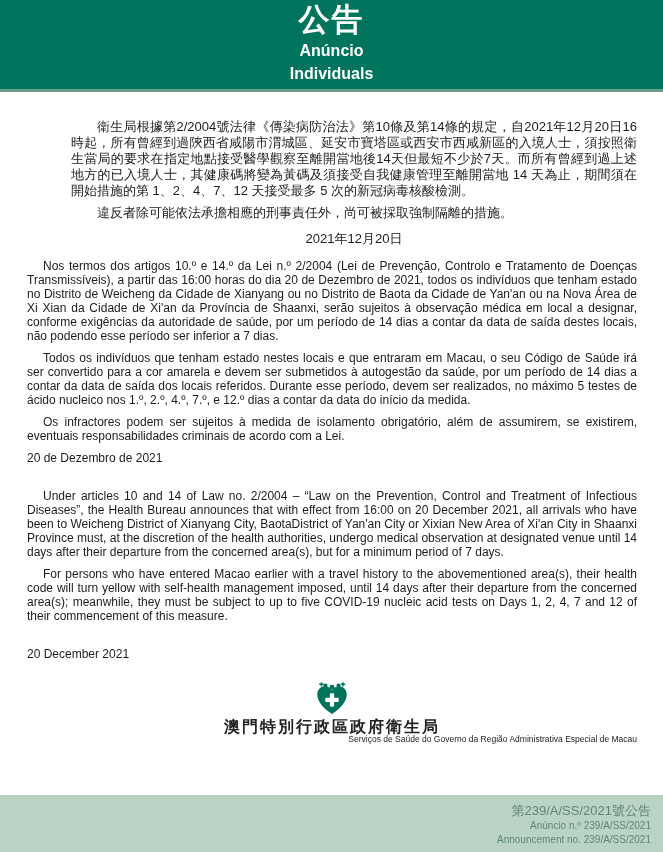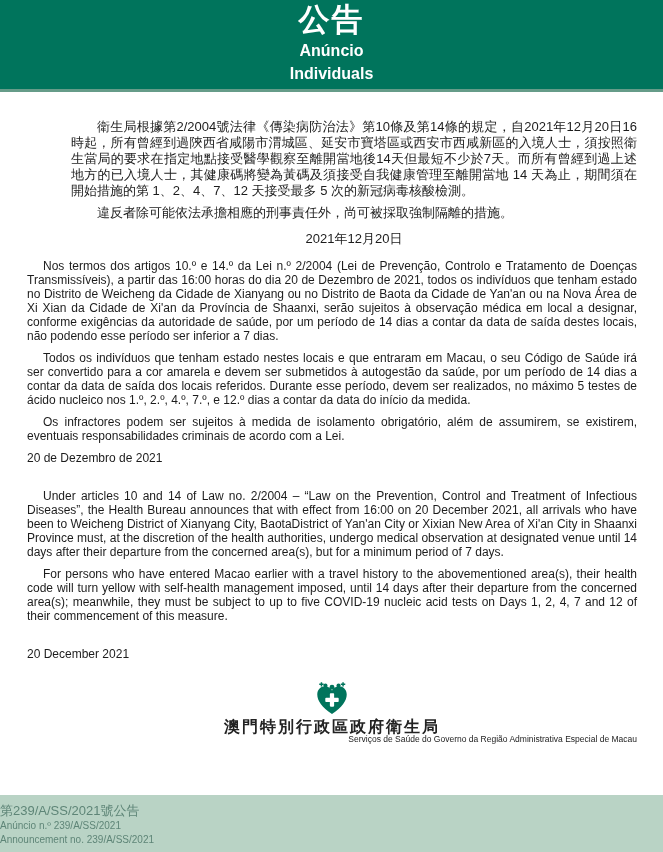--- a/index.html
+++ b/index.html
@@ -74,21 +74,21 @@
     line-height: 11px;
     color: #222222;
     text-align: right;
   }
   
   .ref-bar {
     position: absolute;
     left: 0; right: 0; bottom: 0;
     height: 57px;
     background: #b9d3c5;
-    text-align: left;
+    text-align: right;
     padding: 8px 12px 0 0;
     color: #5e8577;
   }
   .ref-bar .ref-zh { font-size: 13px; line-height: 16px; }
   .ref-bar .ref-pt, .ref-bar .ref-en { font-size: 10px; line-height: 14px; }
 </style>
 </head>
 <body>
 
 <div class="page">

